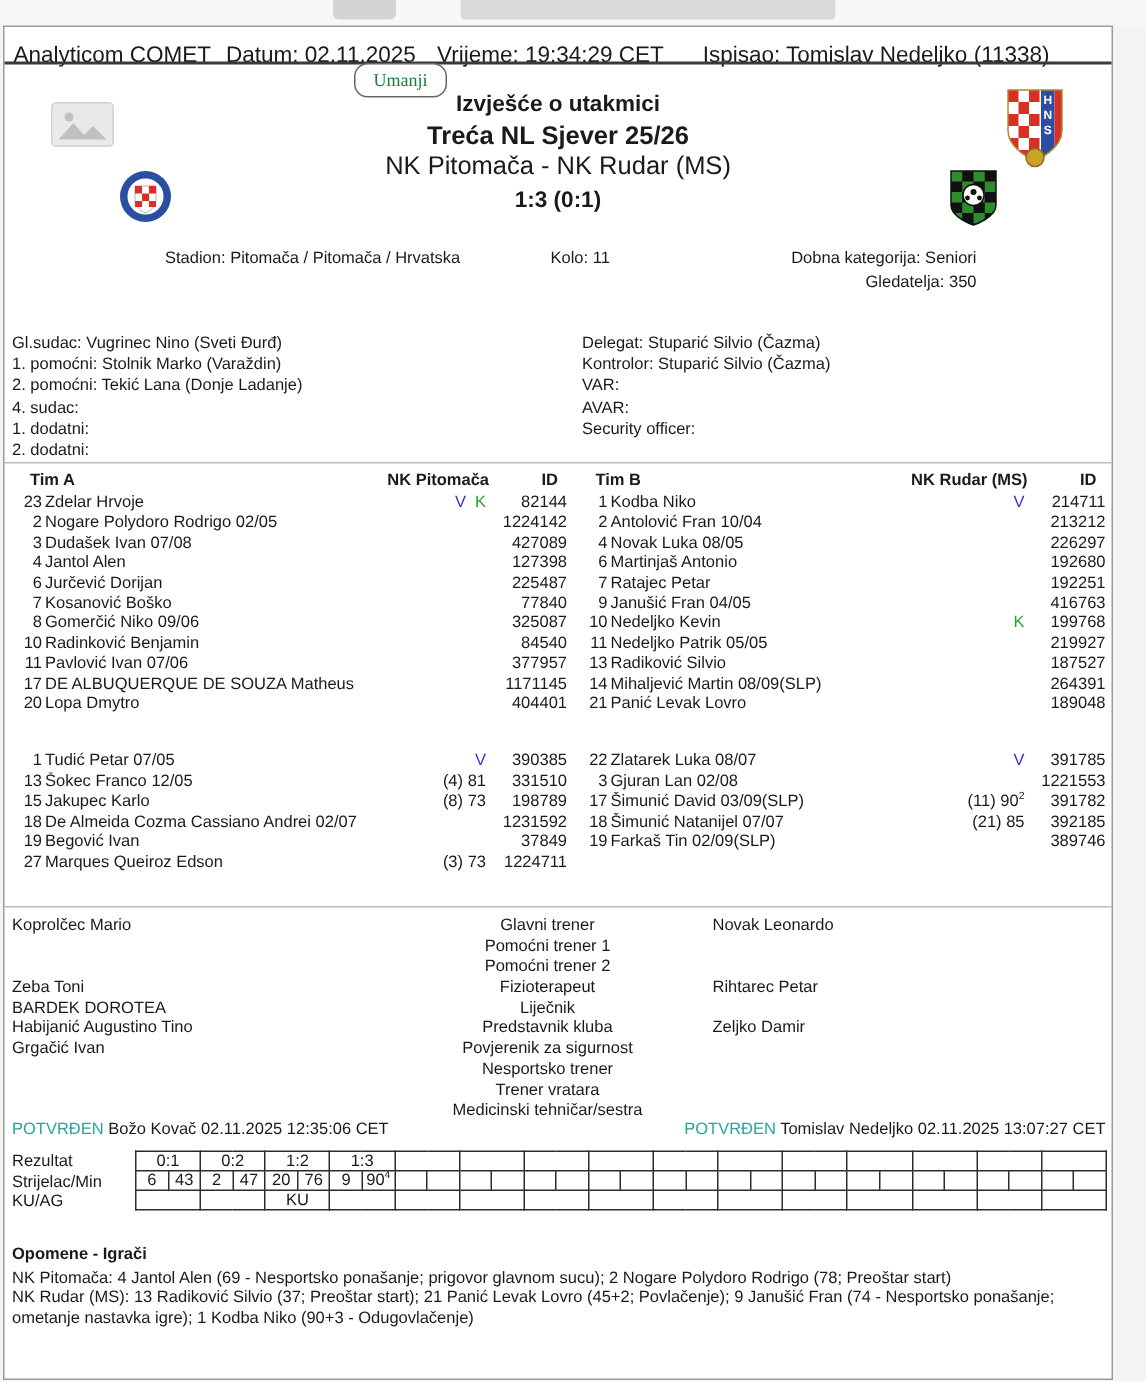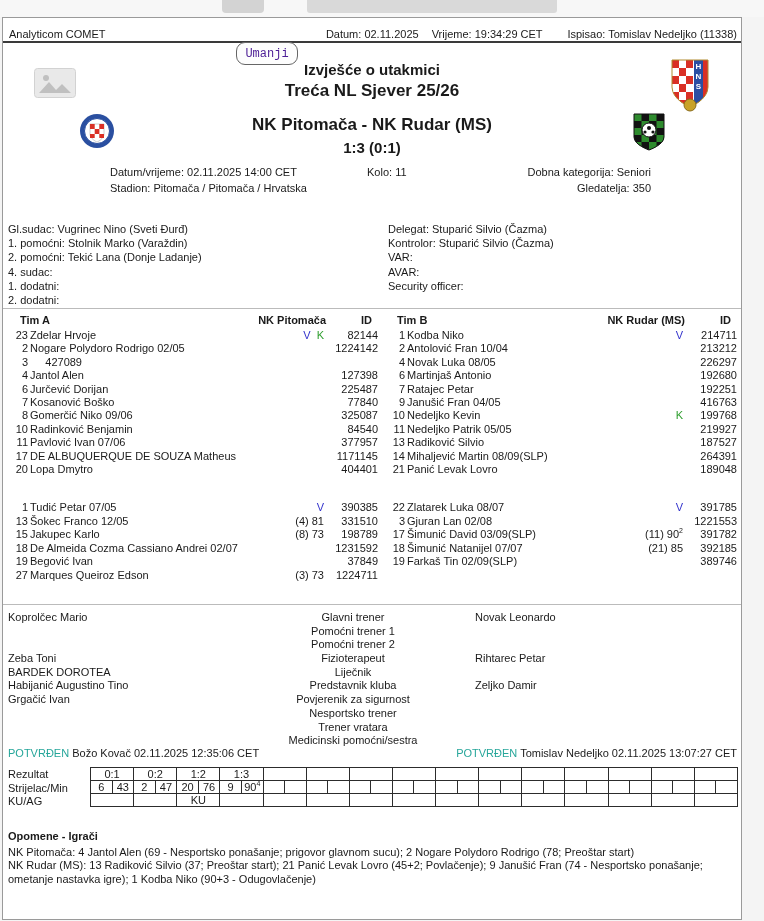--- a/index.html
+++ b/index.html
@@ -8,33 +8,33 @@
     background:#f4f4f4;
     font-family:"Liberation Sans", sans-serif;color:#1a1a1a;
   }
   .topstrip{position:absolute;left:0;top:0;width:764px;height:17px;background:#f7f7f7;}
   .tab1{position:absolute;left:222px;top:0;width:42px;height:13px;background:#d3d3d3;border-radius:0 0 4px 4px;}
   .tab2{position:absolute;left:307px;top:0;width:250px;height:13px;background:#d9d9d9;border-radius:0 0 3px 3px;}
   .page{
     position:absolute;left:2px;top:17px;width:740px;height:903px;
     background:#ffffff;border:1px solid #9a9a9a;box-sizing:border-box;
   }
-  .phead{position:absolute;top:10px;left:6px;right:4px;display:flex;justify-content:space-between;font-size:11px;white-space:nowrap;}
+  .phead{position:absolute;top:10px;left:6px;right:4px;display:flex;justify-content:flex-start;font-size:15px;white-space:nowrap;}
   .pmeta span{margin-left:10px;}
   .pmeta .isp{margin-left:22px;}
   .hrule{position:absolute;top:23px;left:0;right:0;border-top:2px solid #3a3a3a;}
   .umanji{
     position:absolute;left:233px;top:24px;width:62px;height:23px;
     background:#fdfdfd;border:1px solid #666;border-radius:9px;
-    font-family:Liberation Mono, monospace;font-size:12px;color:#4c1d95;text-align:center;padding:0;
+    font-family:Liberation Serif, serif;font-size:12px;color:#15803d;text-align:center;padding:0;
   }
   .titleblock{position:absolute;top:43px;left:0;right:0;text-align:center;}
   .t1{font-size:15px;font-weight:bold;}
   .t2{font-size:17px;font-weight:bold;margin-top:3px;}
-  .t3{font-size:17px;font-weight:bold;margin-top:14px;}
+  .t3{font-size:17px;font-weight:normal;}
   .t4{font-size:15px;font-weight:bold;margin-top:4px;}
   .logo{position:absolute;}
   .logo-placeholder{left:31px;top:50px;}
   .logo-pitomaca{left:76px;top:95px;}
   .logo-hns{left:667px;top:41px;}
   .logo-rudar{left:630px;top:95px;}
   .minfo{position:absolute;top:147px;left:0;right:0;font-size:11px;}
   .mi1{position:absolute;left:107px;top:0;line-height:15.5px;}
   .mi2{position:absolute;left:364px;top:0;line-height:15.5px;}
   .mi3{position:absolute;right:90px;top:0;text-align:right;line-height:15.5px;}
@@ -58,21 +58,21 @@
   .pmarks{margin-right:8px;white-space:nowrap;}
   .flag-v{color:#3333cc;margin-left:6px;}
   .flag-k{color:#2e9e2e;margin-left:6px;}
   .psub{margin-left:6px;}
   .pid{width:46px;text-align:right;white-space:nowrap;}
   .subgap{height:25px;}
   sup{font-size:7px;vertical-align:super;line-height:0;}
   .staff{position:absolute;top:593px;left:0;right:0;font-size:11px;}
   .staffrow{position:relative;height:13.7px;}
   .sleft{position:absolute;left:5px;white-space:nowrap;}
-  .srole{position:absolute;left:200px;width:300px;text-align:center;white-space:nowrap;}
+  .srole{position:absolute;left:212px;width:300px;text-align:center;white-space:nowrap;}
   .sright{position:absolute;left:472px;white-space:nowrap;}
   .confs{position:absolute;top:729px;left:5px;right:4px;font-size:11px;}
   .confl{position:absolute;left:0;top:0;white-space:nowrap;}
   .confr{position:absolute;right:0;top:0;white-space:nowrap;}
   .cstat{color:#26a69a;}
   .resultblock{position:absolute;top:747px;left:0;right:0;}
   .rlabels{position:absolute;left:5px;top:3px;font-size:11px;}
   .rlabel{height:13.5px;line-height:13.5px;}
   .rtable{position:absolute;left:87px;top:2px;width:648px;border-collapse:collapse;table-layout:fixed;}
   .rtable td{border:1px solid #2c2c2c;height:12px;padding:0 1px;font-size:11px;line-height:12px;text-align:center;overflow:hidden;white-space:nowrap;}
@@ -190,21 +190,20 @@
         <circle cx="16" cy="15" r="2" fill="#111"></circle>
         <circle cx="12" cy="19" r="1.6" fill="#111"></circle>
         <circle cx="20" cy="19" r="1.6" fill="#111"></circle>
       </g>
       <path d="M1 1 H31 V24 C31 32 16 37 16 37 C16 37 1 32 1 24 Z" fill="none" stroke="#111"></path>
     </svg>
   </div>
 
   <div class="minfo">
     <div class="mi1">
-      <div>Datum/vrijeme: 02.11.2025 14:00 CET</div>
       <div>Stadion: Pitomača / Pitomača / Hrvatska</div>
     </div>
     <div class="mi2">Kolo: 11</div>
     <div class="mi3">
       <div>Dobna kategorija: Seniori</div>
       <div>Gledatelja: 350</div>
     </div>
   </div>
 
   <div class="officials">
@@ -242,20 +241,21 @@
             <span class="pid">82144</span>
           </div>
           <div class="prow">
             <span class="pnum">2</span>
             <span class="pname">Nogare Polydoro Rodrigo 02/05</span>
             <span class="pmarks"></span>
             <span class="pid">1224142</span>
           </div>
           <div class="prow">
             <span class="pnum">3</span>
+            <span class="pname">Dudašek Ivan 07/08</span>
             <span class="pmarks"></span>
             <span class="pid">427089</span>
           </div>
           <div class="prow">
             <span class="pnum">4</span>
             <span class="pname">Jantol Alen</span>
             <span class="pmarks"></span>
             <span class="pid">127398</span>
           </div>
           <div class="prow">
@@ -494,21 +494,21 @@
         <span class="srole">Nesportsko trener</span>
         <span class="sright"></span>
       </div>
       <div class="staffrow">
         <span class="sleft"></span>
         <span class="srole">Trener vratara</span>
         <span class="sright"></span>
       </div>
       <div class="staffrow">
         <span class="sleft"></span>
-        <span class="srole">Medicinski pomoćni/sestra</span>
+        <span class="srole">Medicinski tehničar/sestra</span>
         <span class="sright"></span>
       </div>
     </div>
 
   <div class="confs">
     <div class="confl">
       <span class="cstat">POTVRĐEN</span>
       <span>Božo Kovač 02.11.2025 12:35:06 CET</span>
     </div>
     <div class="confr">

